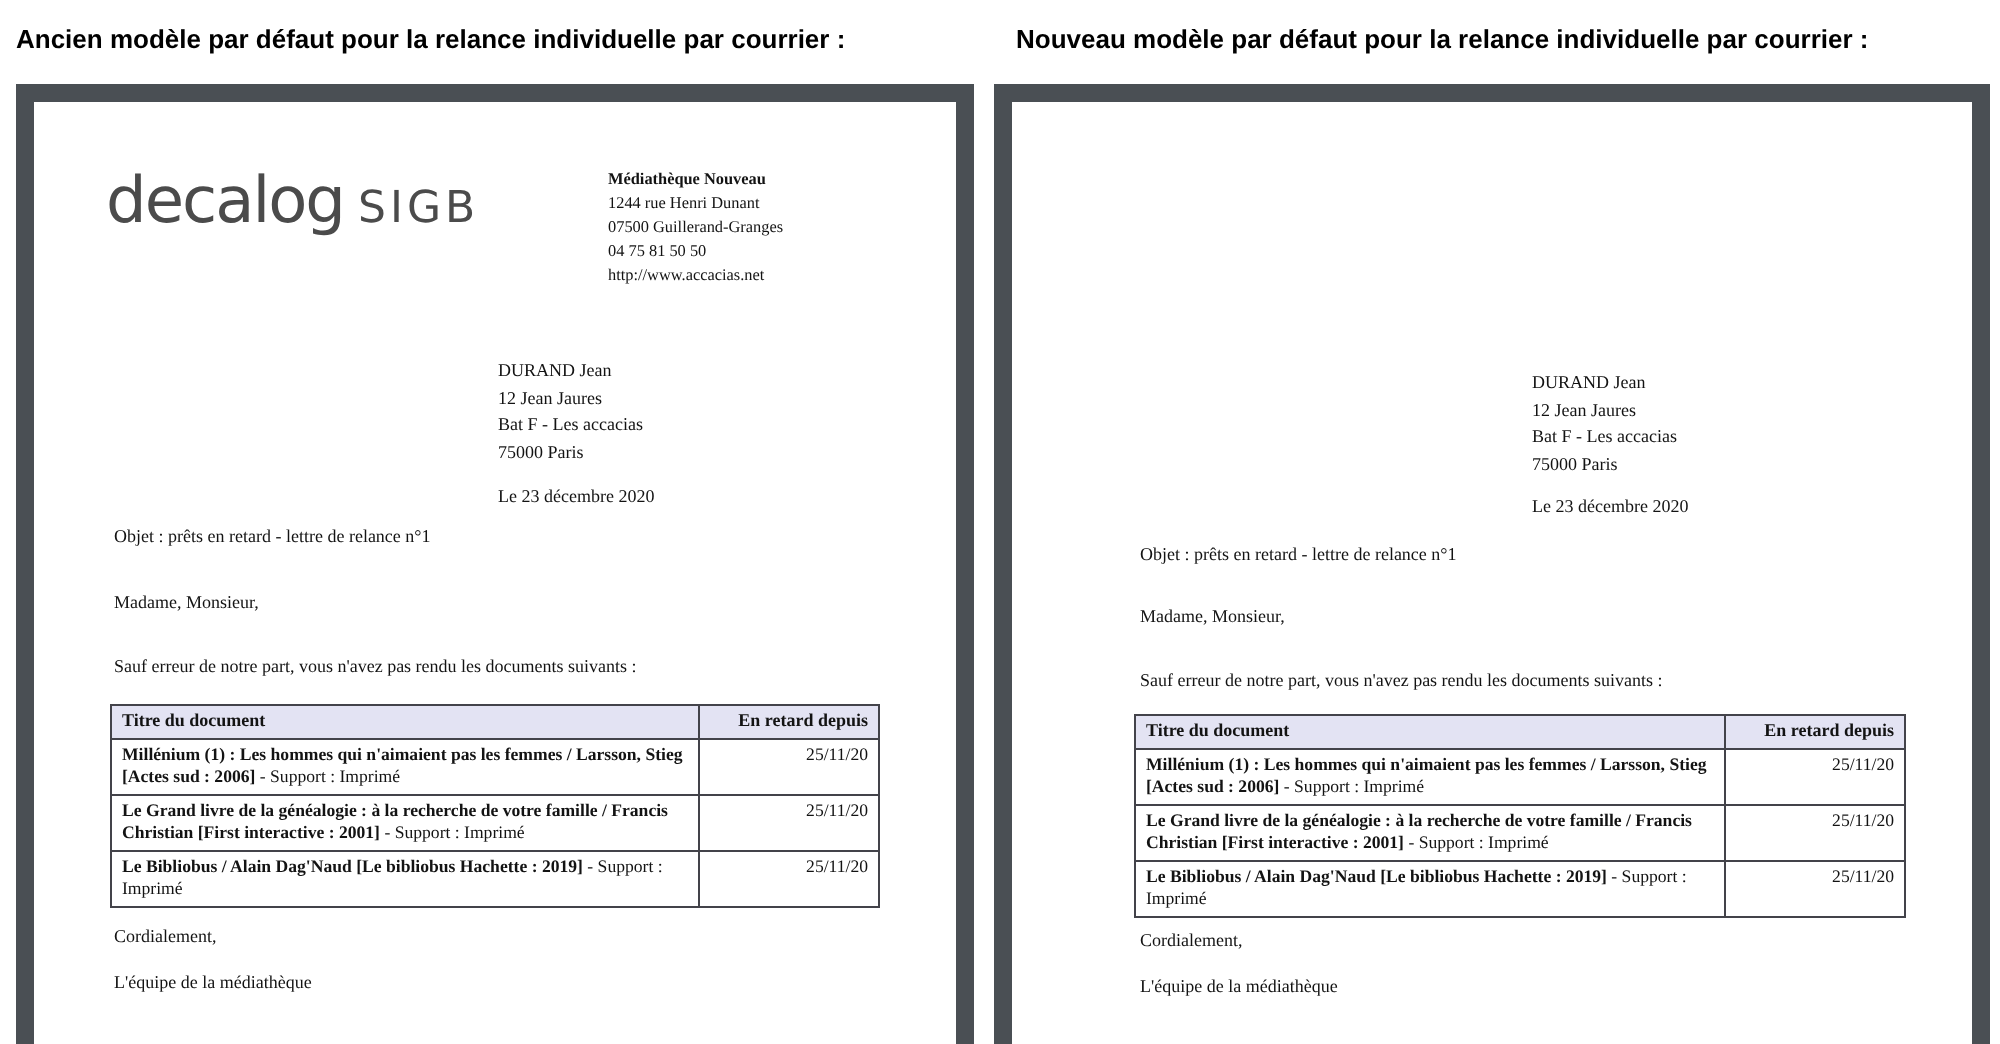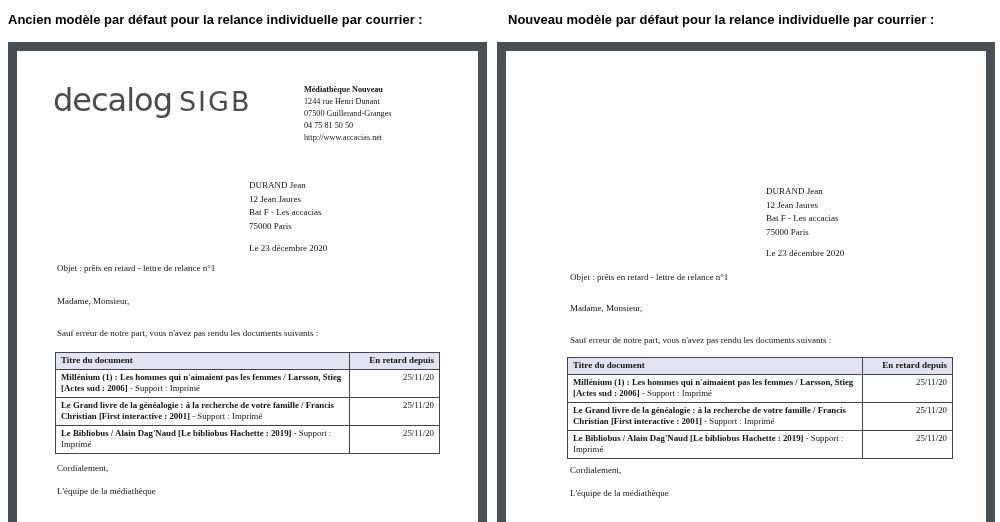--- a/index.html
+++ b/index.html
@@ -39,21 +39,21 @@
   .letter > div, .letter > table{position:absolute;}
 
   
   .logo{left:36px;top:30px;white-space:nowrap;color:var(--logo-gray,#4b4b4b);}
   .logo-brand{
     font-family:"DejaVu Sans",sans-serif;font-size:32px;font-weight:normal;
     letter-spacing:-1px;
     margin-top:36px;
   }
   .logo-suffix{
-    font-family:"DejaVu Sans",sans-serif;font-size:27px;font-weight:normal;
+    font-family:"DejaVu Sans",sans-serif;font-size:22px;font-weight:normal;
     letter-spacing:2px;margin-left:7px;text-align:center;
   }
 
   
   .sender{left:287px;top:33px;font-size:8.2px;line-height:12px;}
   .sender-name{font-weight:bold;}
 
   
   .recipient{font-size:9px;line-height:13.5px;}
   .page.old .recipient{left:232px;top:128px;}

